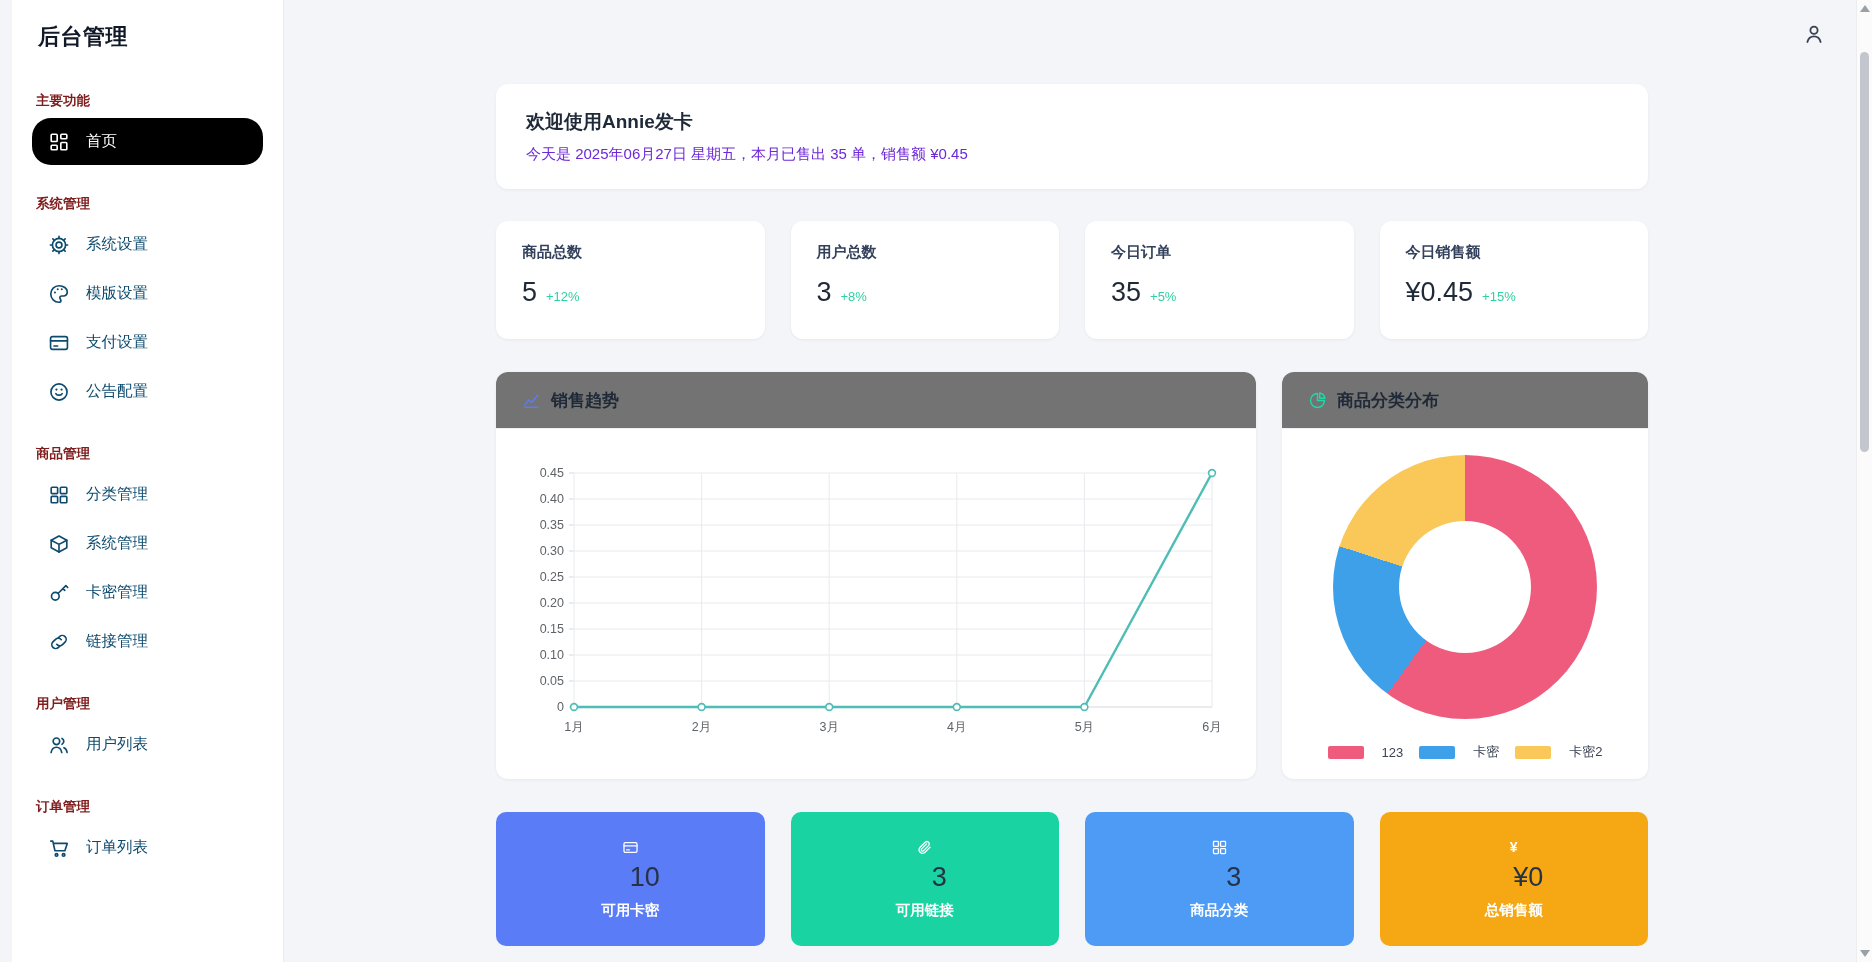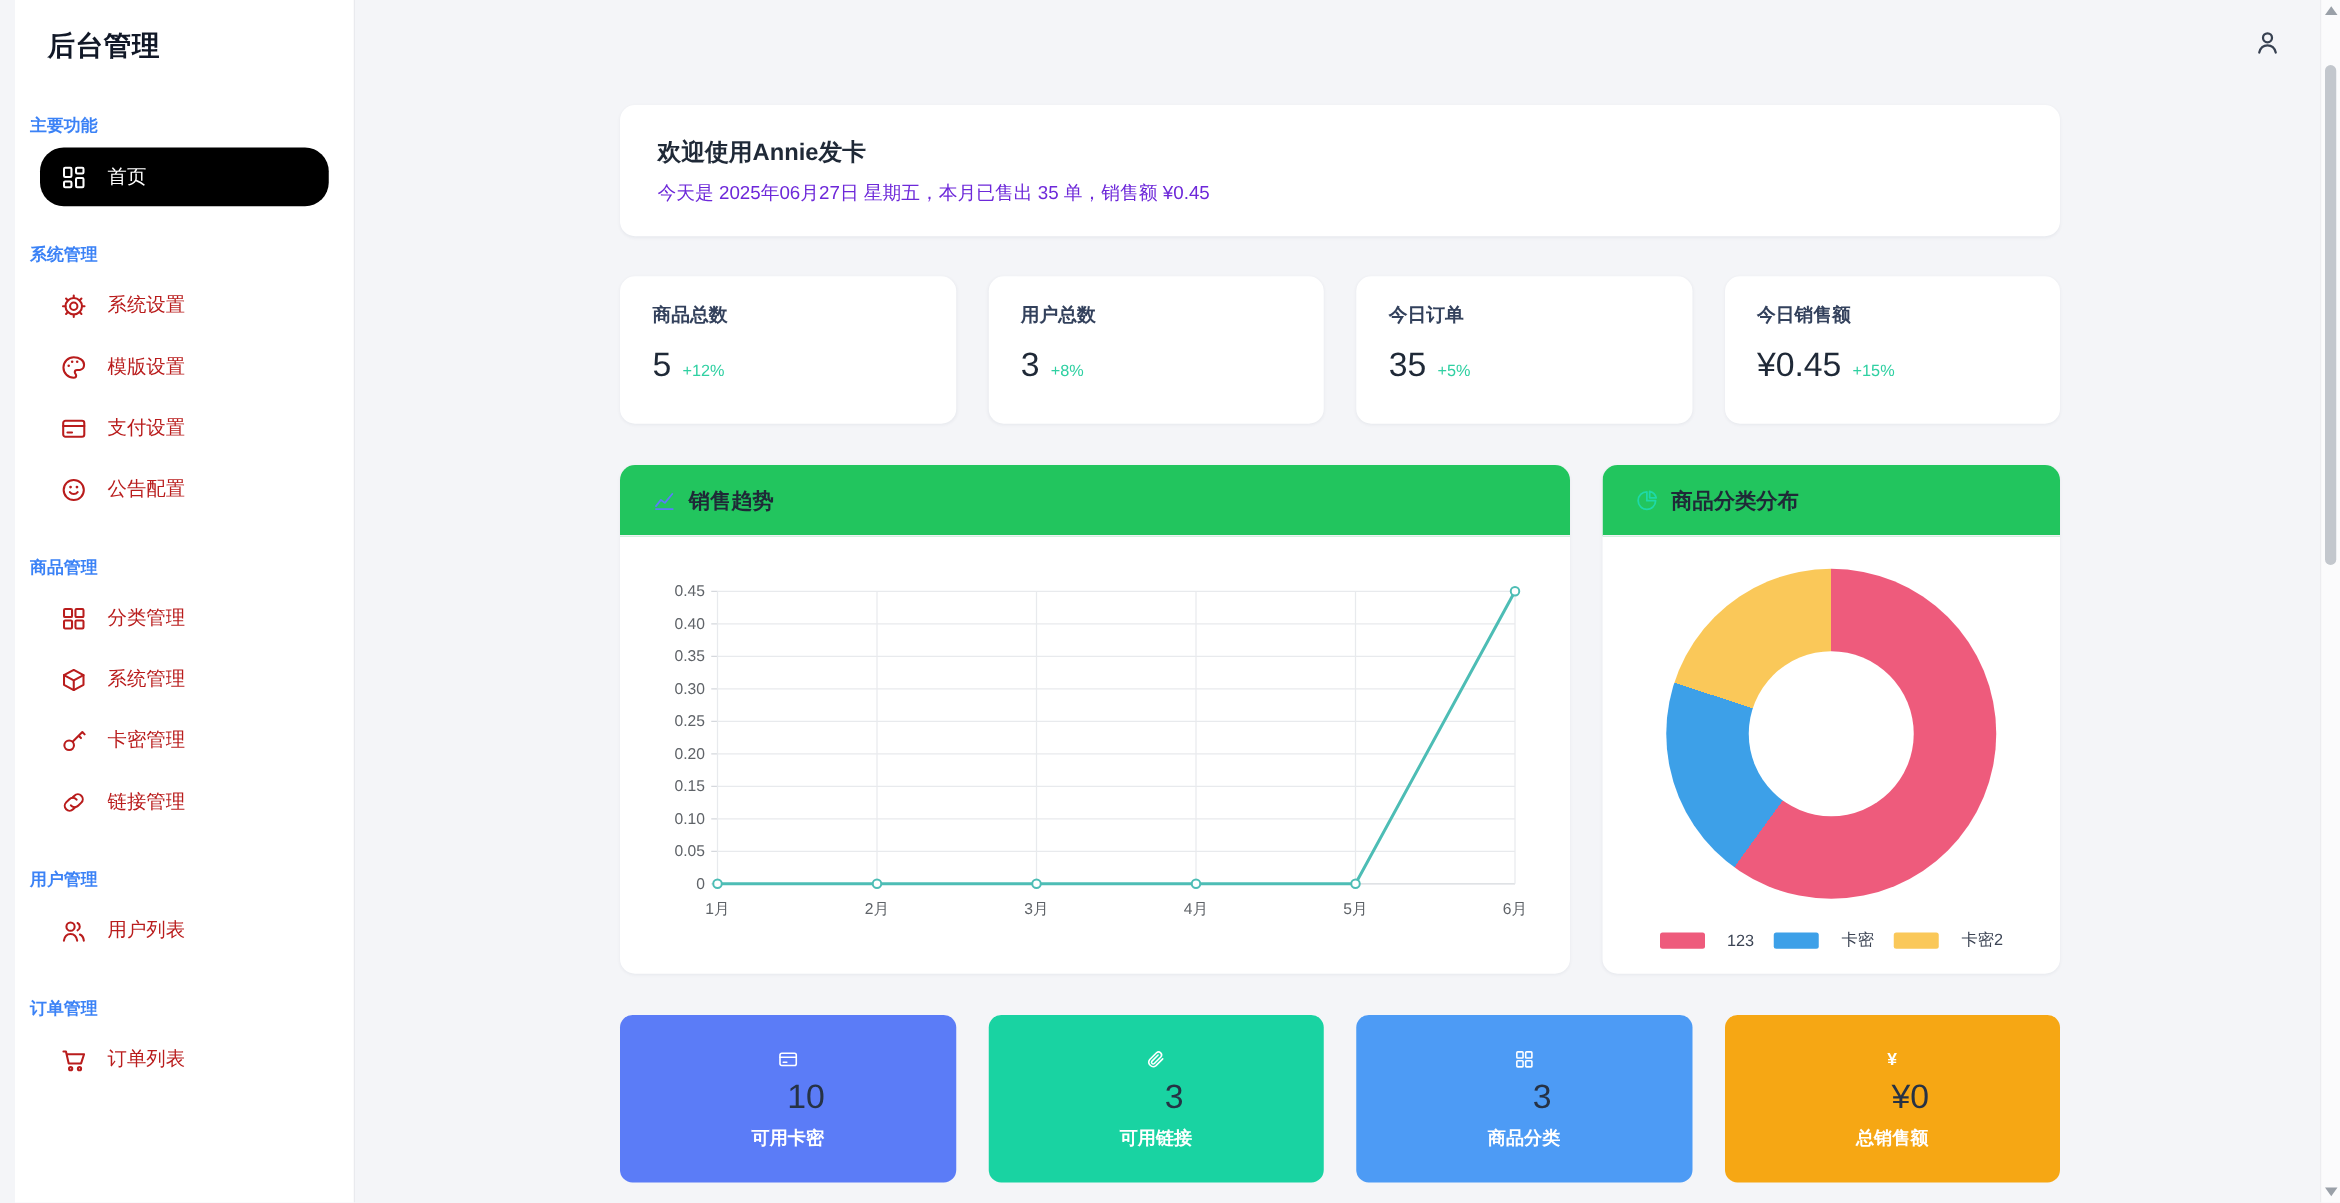--- a/index.html
+++ b/index.html
@@ -8,25 +8,25 @@
     font-family:"Liberation Sans","DejaVu Sans",sans-serif;
     background:#f4f5f8; color:#1f2937;
   }
   
   .sidebar {
     position:absolute; left:12px; top:0; width:272px; height:962px;
     background:#ffffff; border-right:1px solid #e9eaee; z-index:5;
   }
   .app-title { padding:22px 26px 10px; font-size:22px; font-weight:bold; color:#111827; letter-spacing:.5px; }
   .nav { padding:0 0 20px; }
-  .section-label { margin:30px 0 8px 12px; font-size:13.5px; font-weight:bold; color:#3b82f6; }
+  .section-label { margin:30px 0 8px 24px; font-size:13.5px; font-weight:bold; color:#7f1d1d; }
   .nav-item {
     display:flex; align-items:center; gap:16px;
     height:47px; margin:2px 20px; padding-left:16px;
-    border-radius:10px; font-size:15.5px; color:#b91c1c; cursor:pointer;
+    border-radius:10px; font-size:15.5px; color:#0c4a6e; cursor:pointer;
   }
   .nav-item .icon { display:flex; width:22px; height:22px; }
   .nav-item.active { background:#000000; color:#ffffff;border-radius:19px; }
   .icon svg { width:100%; height:100%; }
   
   .main { position:absolute; left:272px; top:0; right:0; height:962px; background:#f4f5f8; }
   .topbar-user { position:absolute; top:22px; right:46px; width:24px; height:24px; color:#374151; cursor:pointer; }
   .container { width:1152px; margin:0 auto; padding-top:84px; }
   .card { background:#ffffff; border-radius:12px; box-shadow:0 1px 3px rgba(20,30,60,.06); }
   
@@ -39,21 +39,21 @@
   .stat-label { font-size:15px; font-weight:bold; color:#33415c; }
   .stat-value-row { margin-top:15px; display:flex; align-items:baseline; gap:9px; }
   .stat-value { font-size:27px; font-weight:500; color:#1f2937; }
   .stat-delta { font-size:13px; color:#2fd0a2; }
   
   .charts-row { display:flex; gap:26px; margin-top:33px; }
   .chart-card { overflow:hidden; padding:0; }
   .chart-card.left { width:760px; height:407px; }
   .chart-card.right { width:366px; height:407px; }
   .chart-header {
-    height:57px; background:#22c55e; border-bottom:1px solid #f0f1f4;
+    height:57px; background:#737373; border-bottom:1px solid #f0f1f4;
     display:flex; align-items:center; gap:10px; padding-left:26px;
   }
   .chart-title { font-size:17px; font-weight:bold; color:#1f2937; }
   .chart-header .icon { width:19px; height:19px; display:flex; }
   .line-chart-body { padding:26px 26px 0; }
   .donut-body { padding:16px 24px 0; display:flex; flex-direction:column; align-items:center; }
   .donut { width:264px; height:264px; border-radius:50%; position:relative; margin-top:10px; }
   .donut::after { content:""; position:absolute; inset:66px; background:#ffffff; border-radius:50%; }
   .donut-legend { display:flex; align-items:center; gap:16px; margin-top:24px; }
   .legend-item { display:flex; align-items:center; gap:18px; font-size:13px; color:#3c4454; }

